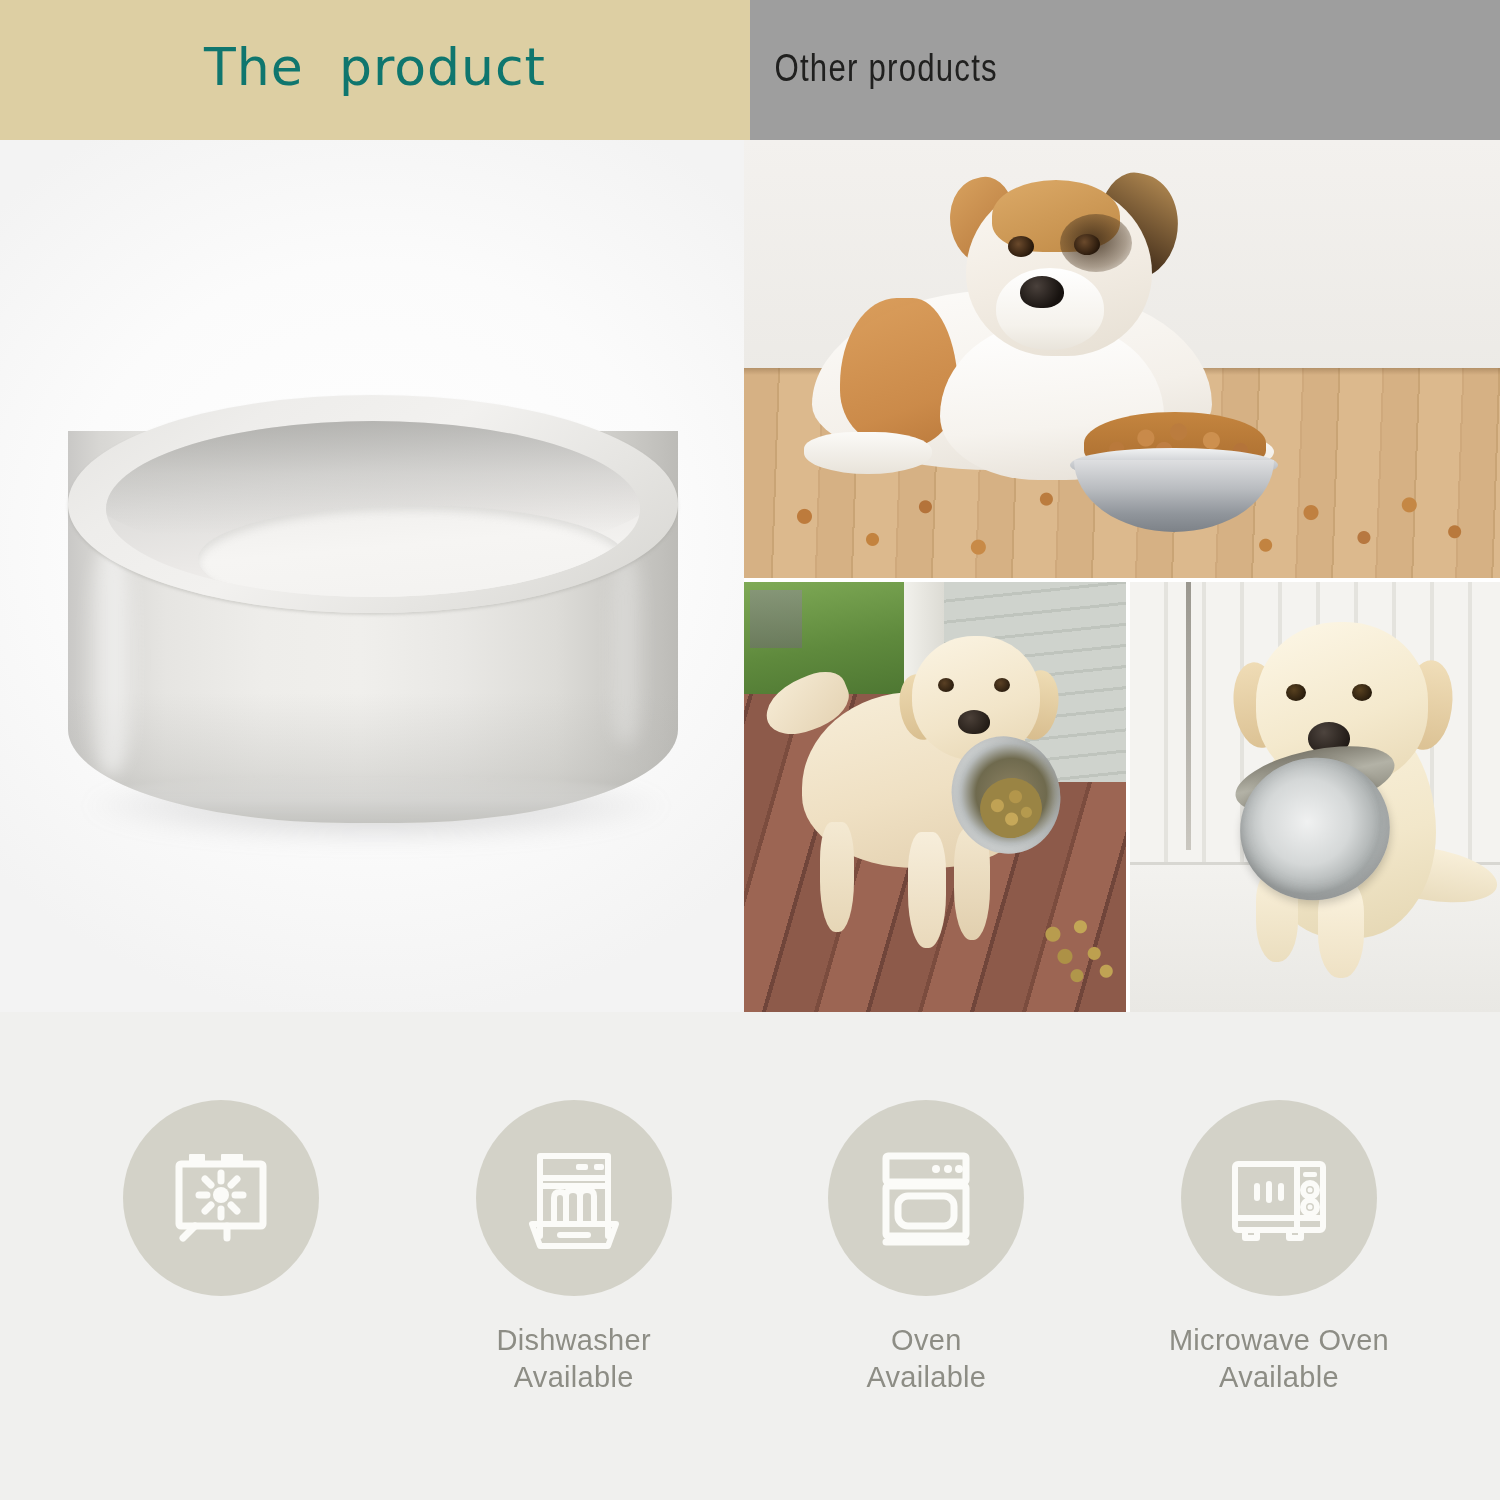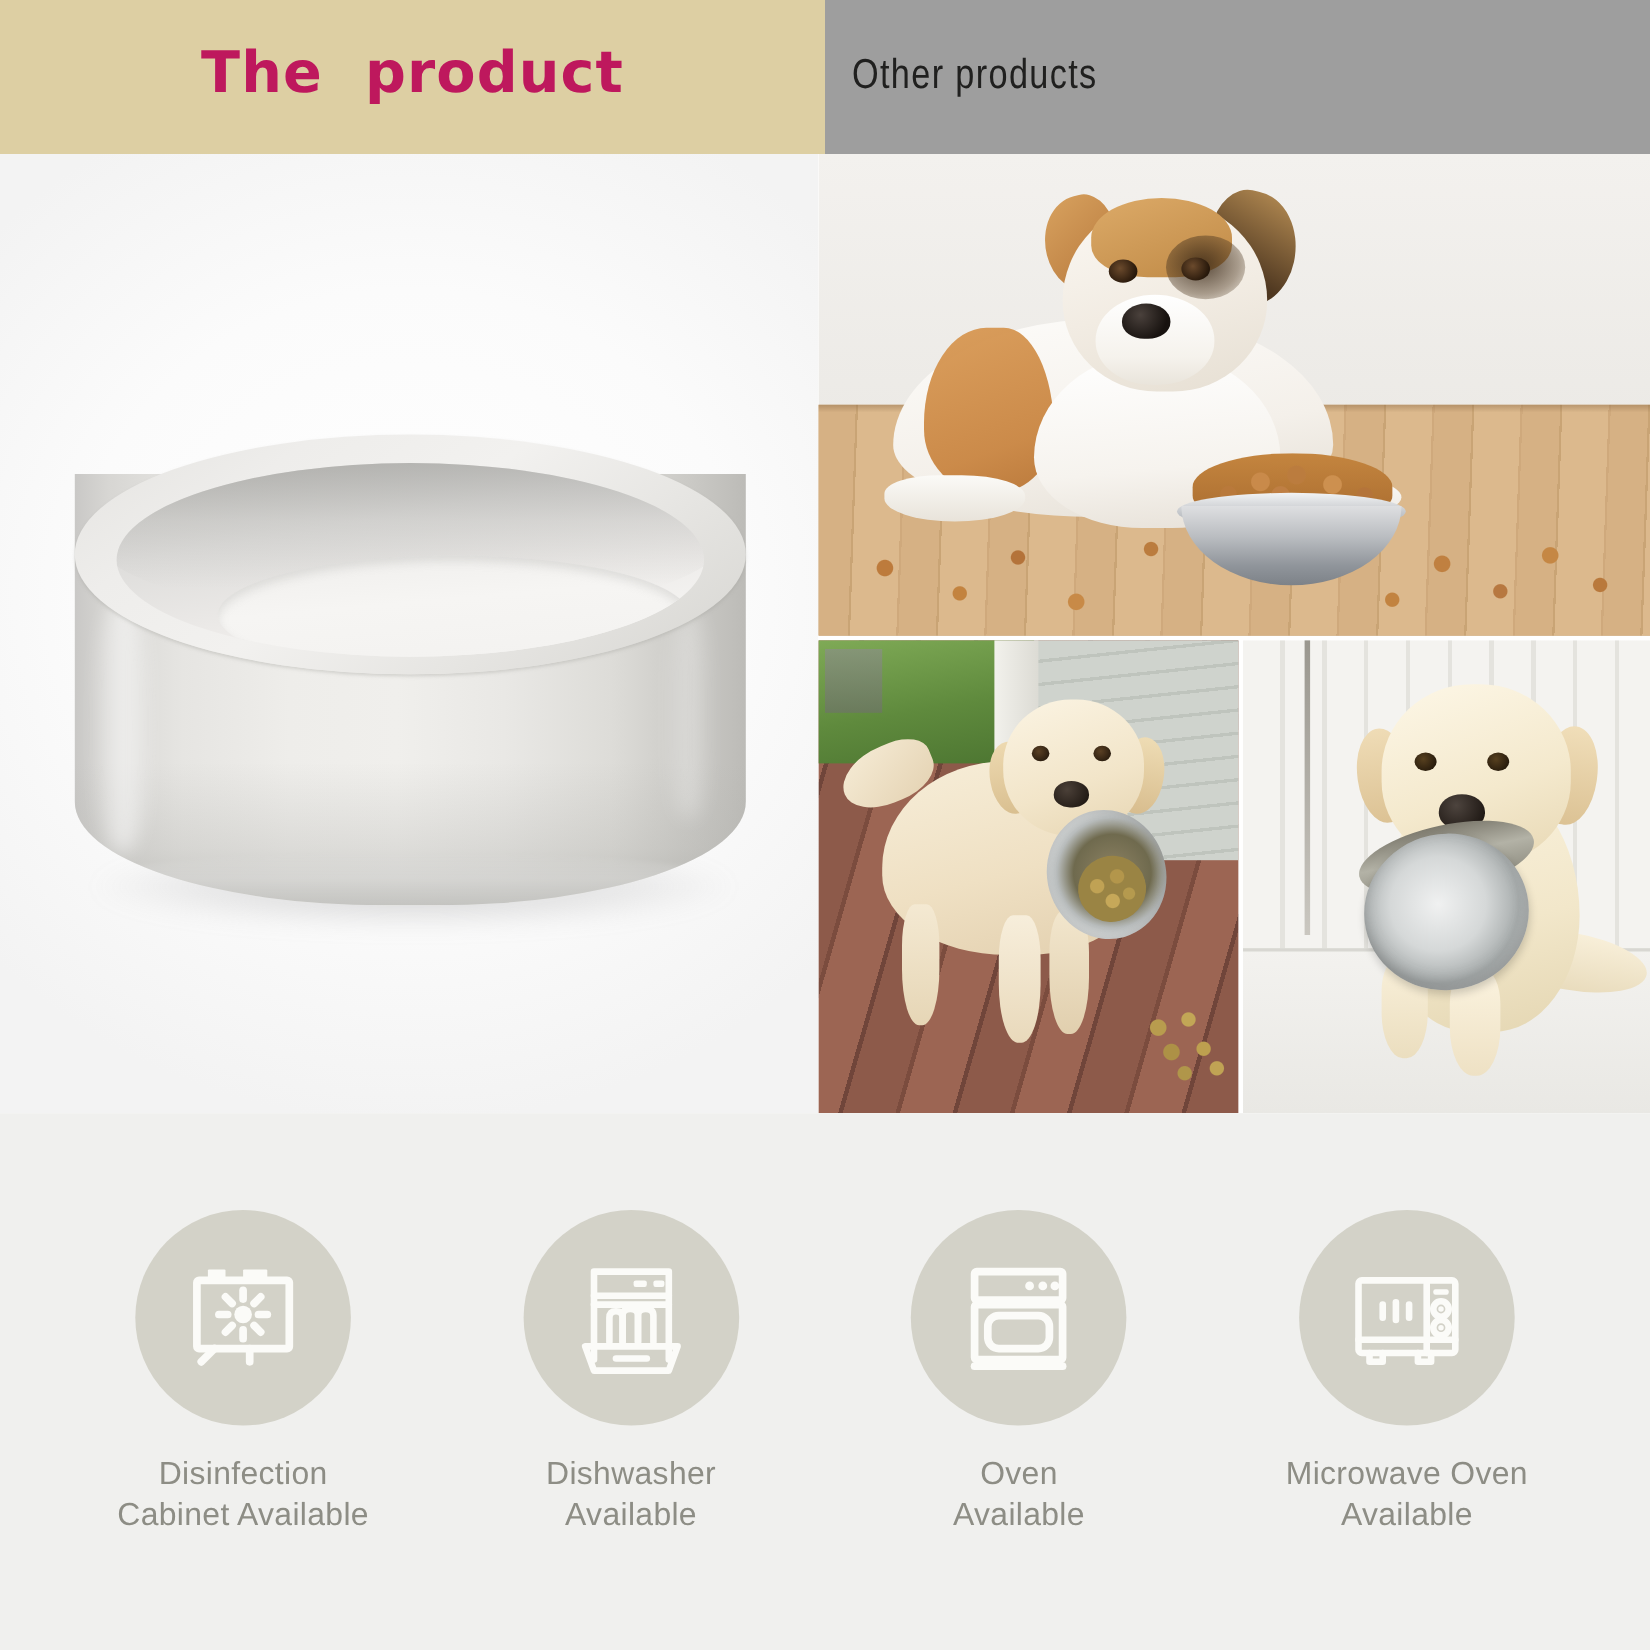--- a/index.html
+++ b/index.html
@@ -35,22 +35,22 @@
     background: #ddcfa3;
     display: flex;
     align-items: center;
     justify-content: center;
     box-sizing: border-box;
     padding-bottom: 6px;
   }
   .header-left-title {
     font-family: "DejaVu Sans", sans-serif;
     font-size: 52px;
-    font-weight: 700;
-    color: #be185d;
+    font-weight: 400;
+    color: #0f766e;
     letter-spacing: 1px;
     white-space: pre;
   }
   .header-right {
     width: 750px;
     height: 140px;
     background: #9e9e9e;
     display: flex;
     align-items: center;
     justify-content: flex-start;
@@ -741,22 +741,20 @@
           <path d="M56 31 L56 39"></path>
           <path d="M56 67 L56 75"></path>
           <path d="M34 53 L42 53"></path>
           <path d="M70 53 L78 53"></path>
           <path d="M40 37 L46 43"></path>
           <path d="M66 63 L72 69"></path>
           <path d="M72 37 L66 43"></path>
           <path d="M46 63 L40 69"></path>
         </svg>
       </div>
-      <div class="feature-label">Disinfection
-Cabinet Available</div>
     </div>
 
     <div class="feature">
       <div class="feature-circle">
         <svg width="112" height="112" viewBox="0 0 112 112" fill="none" stroke="#fbfbf8" stroke-width="6" stroke-linecap="round" stroke-linejoin="round">
           <path d="M22 94 L22 14 L90 14 L90 94"></path>
           <path d="M22 36 L90 36"></path>
           <path d="M22 44 L90 44"></path>
           <rect x="58" y="22" width="12" height="6" rx="2" fill="#fbfbf8" stroke="none"></rect>
           <rect x="76" y="22" width="10" height="6" rx="2" fill="#fbfbf8" stroke="none"></rect>

